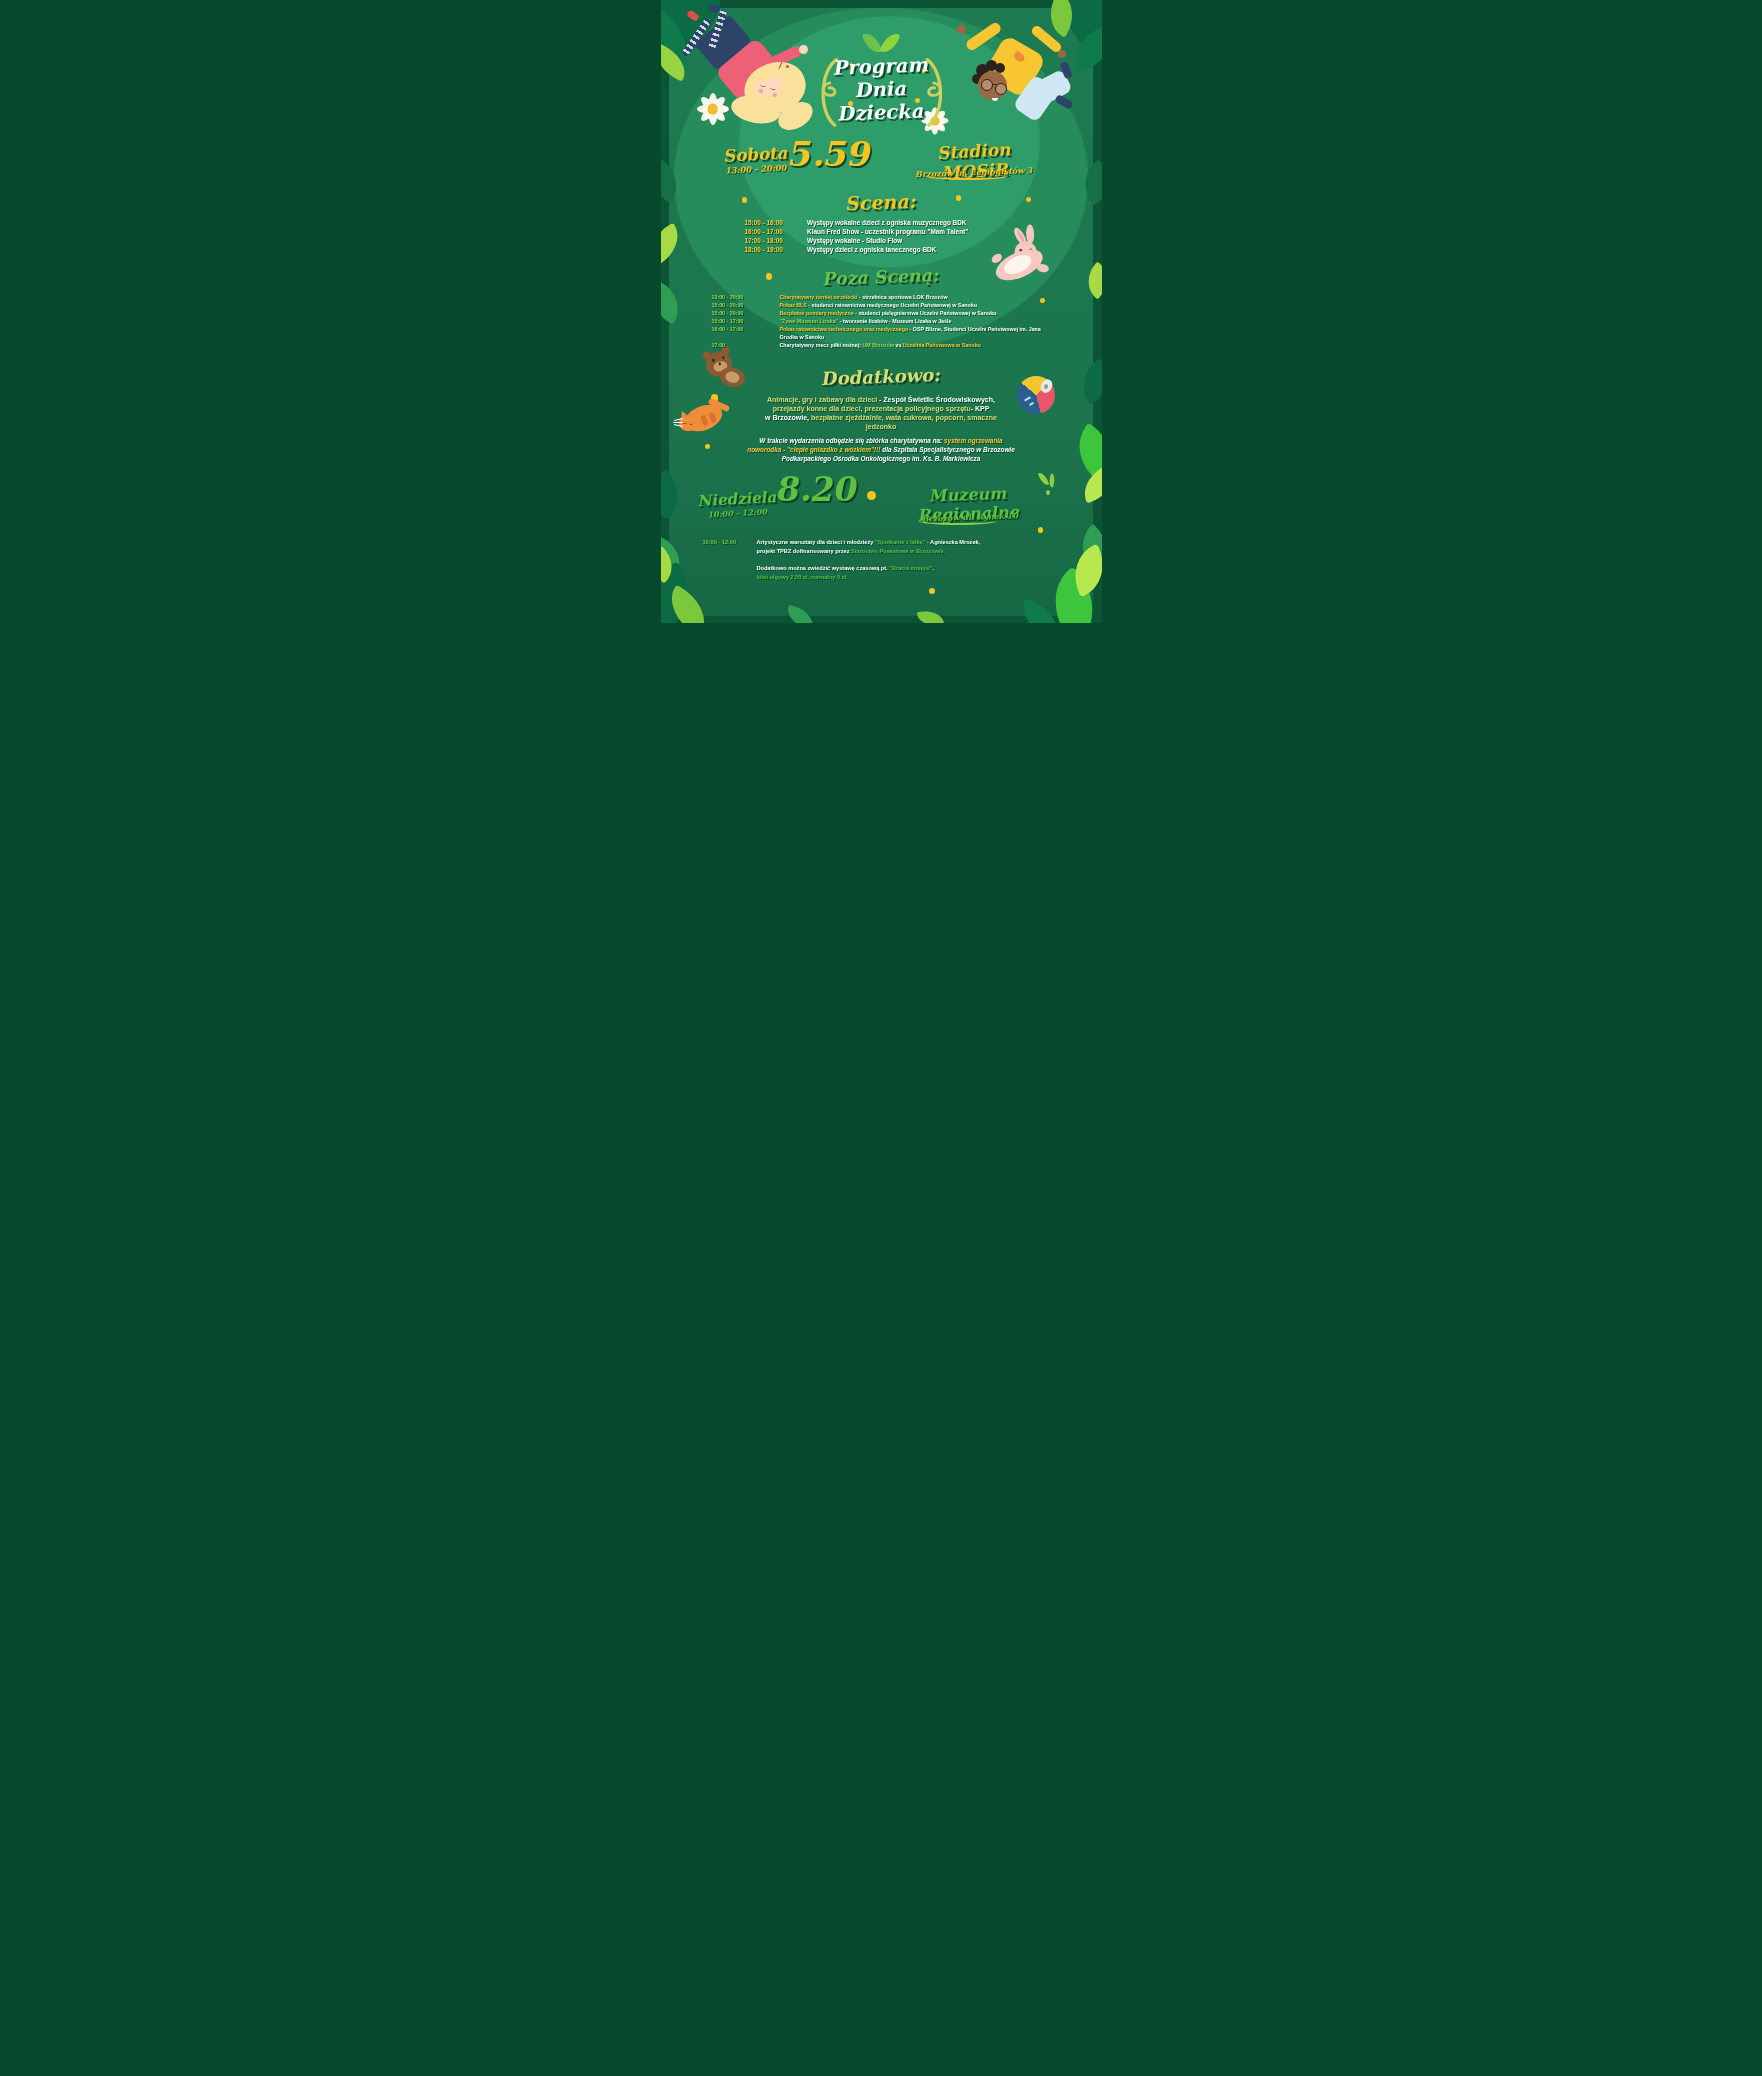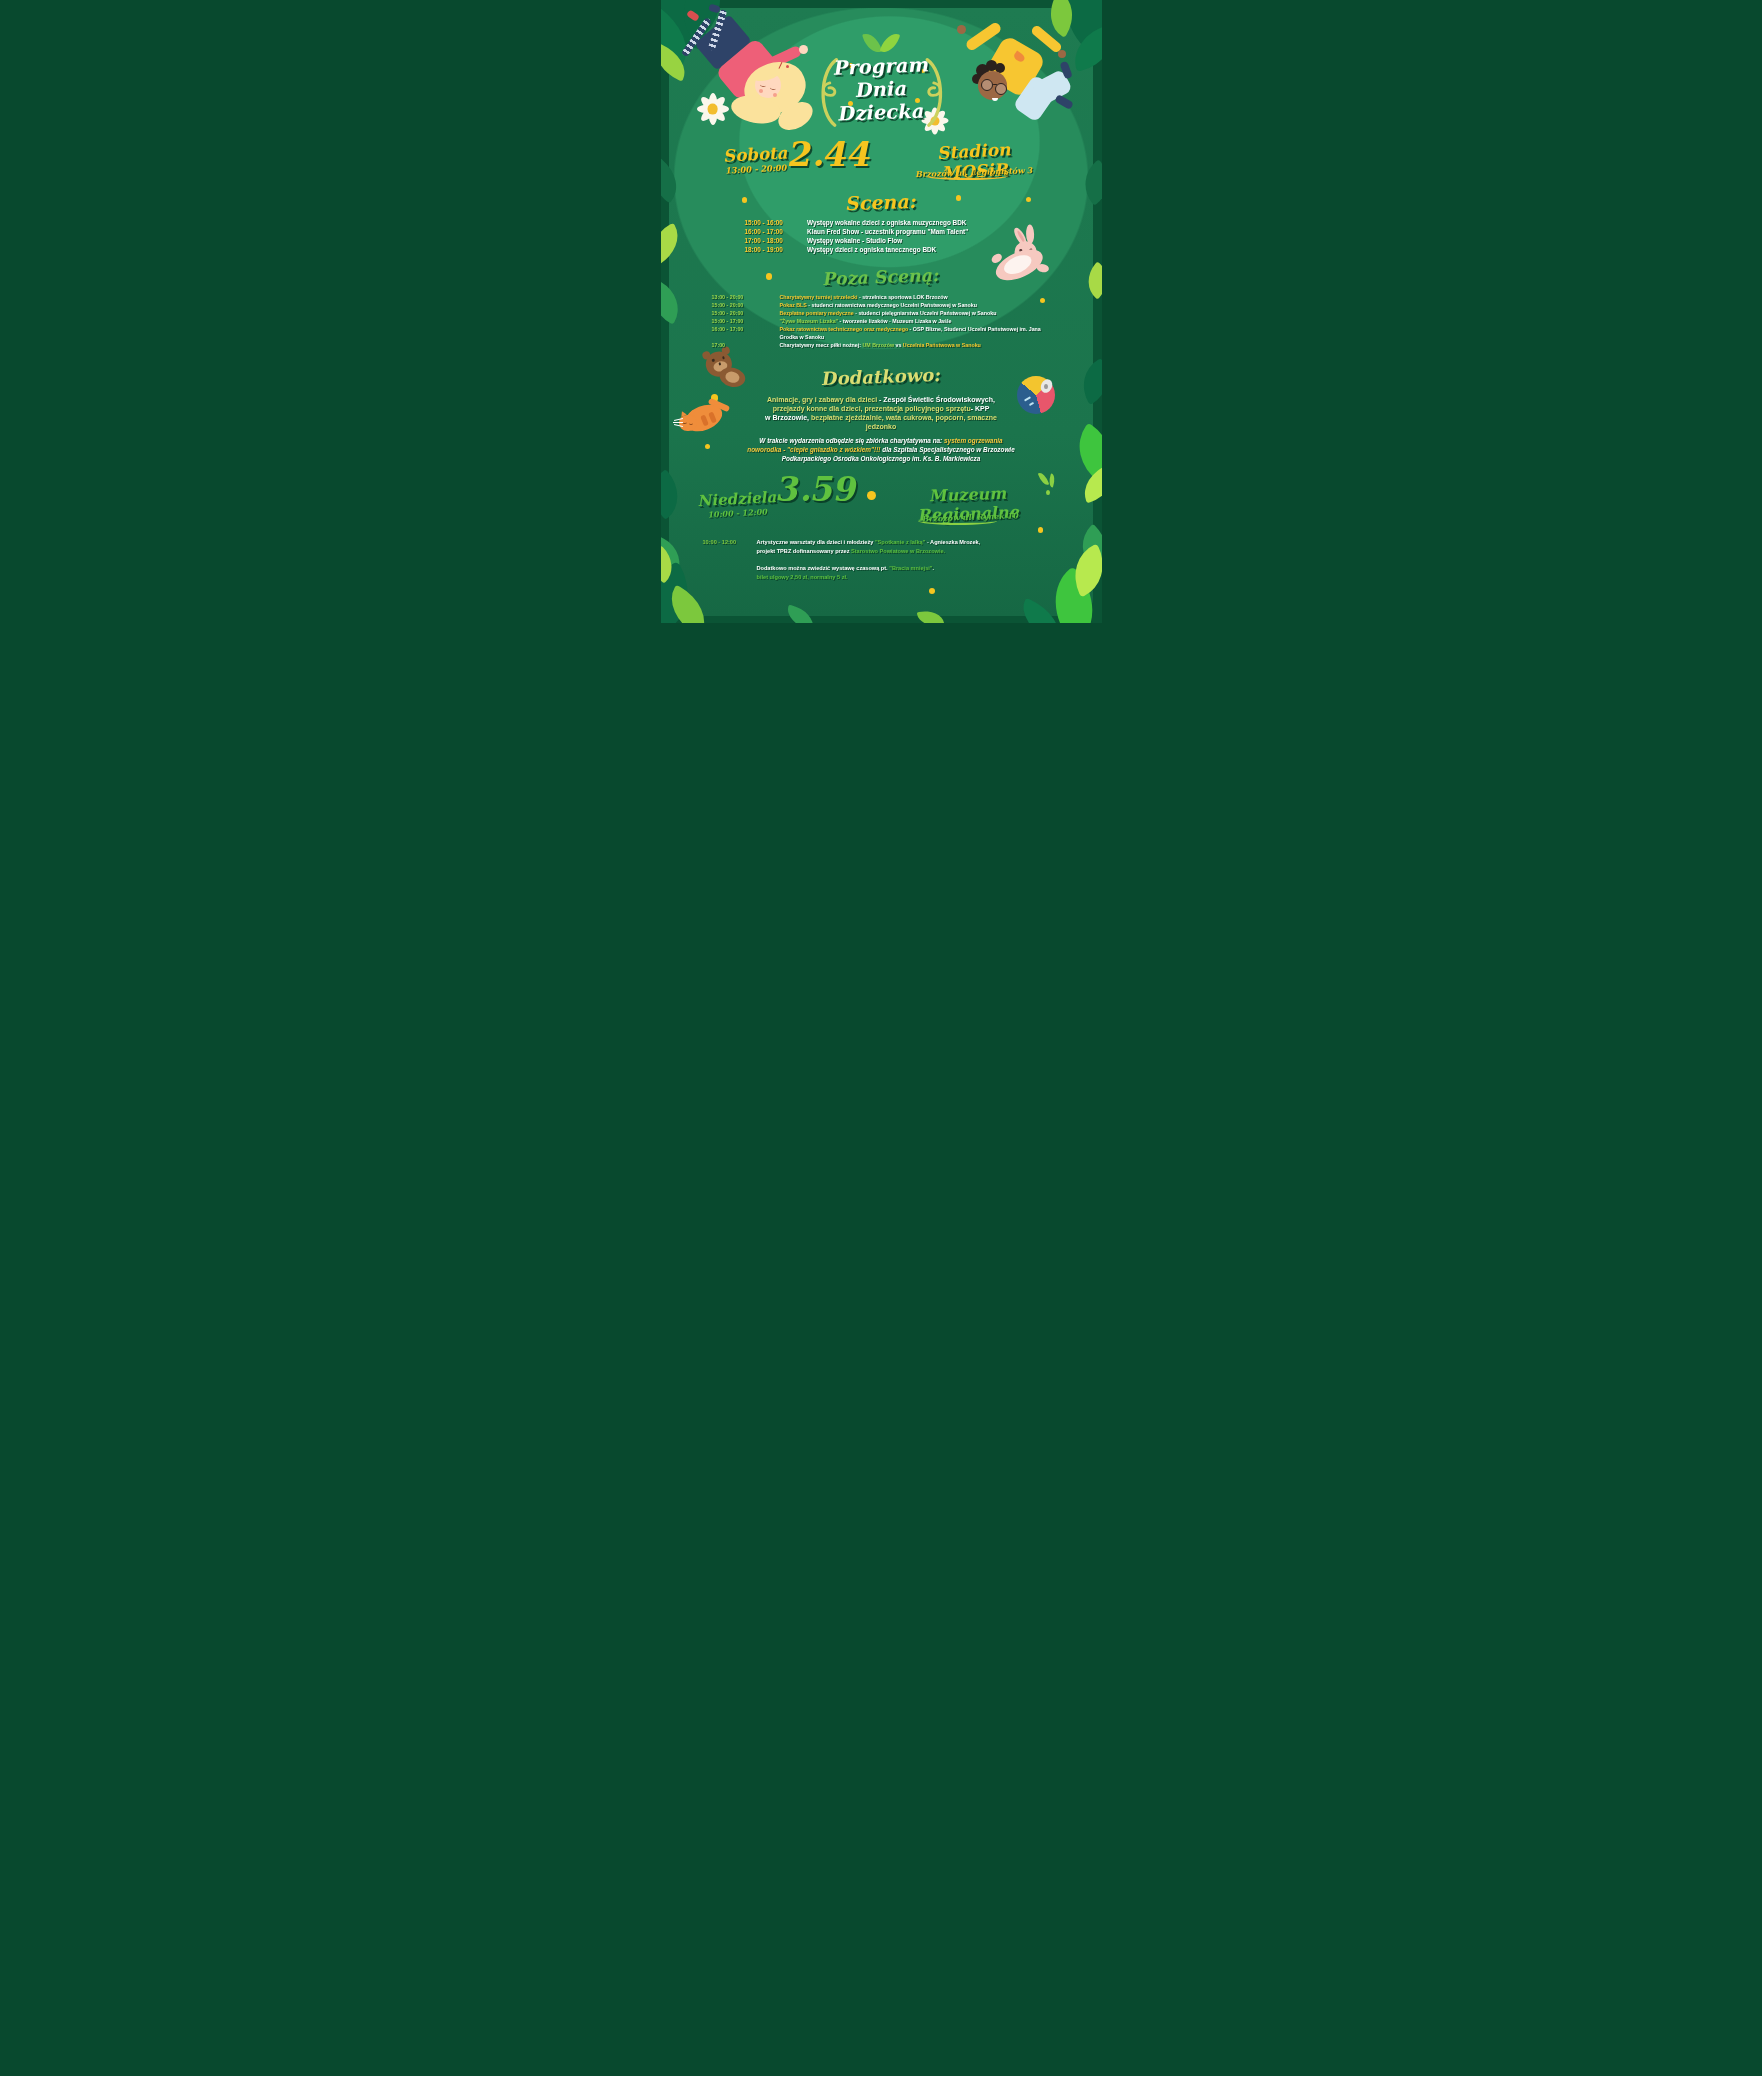--- a/index.html
+++ b/index.html
@@ -224,21 +224,21 @@
   </span>
 
   
   <div class="abs ctr script shB" style="top:55px;font-size:19.5px;color:#fff;transform:rotate(-2deg)">Program</div>
   <div class="abs ctr script shB" style="top:78px;font-size:19.5px;color:#fff;transform:rotate(-2deg)">Dnia</div>
   <div class="abs ctr script shB" style="top:101px;font-size:19.5px;color:#fff;transform:rotate(-2deg)">Dziecka</div>
 
   
   <div class="abs script shB" style="left:50px;top:144px;width:91px;text-align:center;font-size:16.6px;color:#f6c51f;transform:rotate(-3deg)">Sobota</div>
   <div class="abs script shS" style="left:50px;top:164px;width:91px;text-align:center;font-size:8.3px;color:#f6c51f;transform:rotate(-3deg)">13:00 - 20:00</div>
-  <div class="abs script shB" style="left:116px;top:137px;width:108px;text-align:center;font-size:34px;line-height:1;color:#f6c51f">2.44</div>
+  <div class="abs script shB" style="left:116px;top:137px;width:108px;text-align:center;font-size:34px;line-height:1;color:#f6c51f">5.59</div>
   <div class="abs script shB" style="left:244px;top:141px;width:141px;text-align:center;font-size:17px;color:#f6c51f;transform:rotate(-3deg)">Stadion MOSiR</div>
   <div class="abs script shS" style="left:249px;top:167px;width:129px;text-align:center;font-size:8px;color:#f6c51f;transform:rotate(-2deg)">Brzozów ul. Legionistów 3</div>
   <i class="abs" style="left:264px;top:172px;width:83px;height:5.8px;border-bottom:2.1px solid #f2bd2e;border-radius:50%"></i>
 
   
   <div class="abs ctr script shB" style="top:191px;font-size:19px;color:#f6c51f;transform:rotate(-2deg)">Scena:</div>
   <div class="abs sans shS" style="left:84px;top:218px;font-size:6.4px">
     <div class="srow">
         <span class="t">15:00 - 16:00</span>
         <span class="x">Występy wokalne dzieci z ogniska muzycznego BDK</span>
@@ -296,21 +296,21 @@
   </div>
   <div class="abs ctr sans shS" style="top:436px;font-size:6.4px;line-height:9px;font-style:italic">
     <div><span class="c-white">W trakcie wydarzenia odbędzie się zbiórka charytatywna na: </span><span class="c-gold">system ogrzewania</span></div>
     <div><span class="c-gold">noworodka - "ciepłe gniazdko z wózkiem"!!! </span><span class="c-white">dla Szpitala Specjalistycznego w Brzozowie</span></div>
     <div><span class="c-white">Podkarpackiego Ośrodka Onkologicznego im. Ks. B. Markiewicza</span></div>
   </div>
 
   
   <div class="abs script shB" style="left:29px;top:490px;width:96px;text-align:center;font-size:15px;color:#5fc13f;transform:rotate(-3deg)">Niedziela</div>
   <div class="abs script shS" style="left:29px;top:508px;width:96px;text-align:center;font-size:8px;color:#5fc13f;transform:rotate(-3deg)">10:00 - 12:00</div>
-  <div class="abs script shB" style="left:105px;top:473px;width:104px;text-align:center;font-size:33px;line-height:1;color:#5fc13f">3.59</div>
+  <div class="abs script shB" style="left:105px;top:473px;width:104px;text-align:center;font-size:33px;line-height:1;color:#5fc13f">8.20</div>
   <div class="abs script shB" style="left:223px;top:485px;width:170px;text-align:center;font-size:16px;color:#5fc13f;transform:rotate(-2deg)">Muzeum Regionalne</div>
   <span>
     <i class="lf" style="left:379px;top:472px;width:6.6px;height:14px;background:#8bd043;transform:rotate(-20deg)"></i>
     <i class="lf" style="left:388px;top:474px;width:5.8px;height:12.5px;background:#8bd043;transform:rotate(18deg)"></i>
     <i style="position:absolute;left:385px;top:490px;width:4.2px;height:5.4px;background:#8bd043;border-radius:50%"></i>
   </span>
   <div class="abs script shS" style="left:241px;top:512px;width:137px;text-align:center;font-size:8px;color:#5fc13f;transform:rotate(-2deg)">Brzozów ul. Rynek 10</div>
   <i class="abs" style="left:257px;top:517px;width:79px;height:5.8px;border-bottom:2.1px solid #8bd043;border-radius:50%"></i>
 
   

